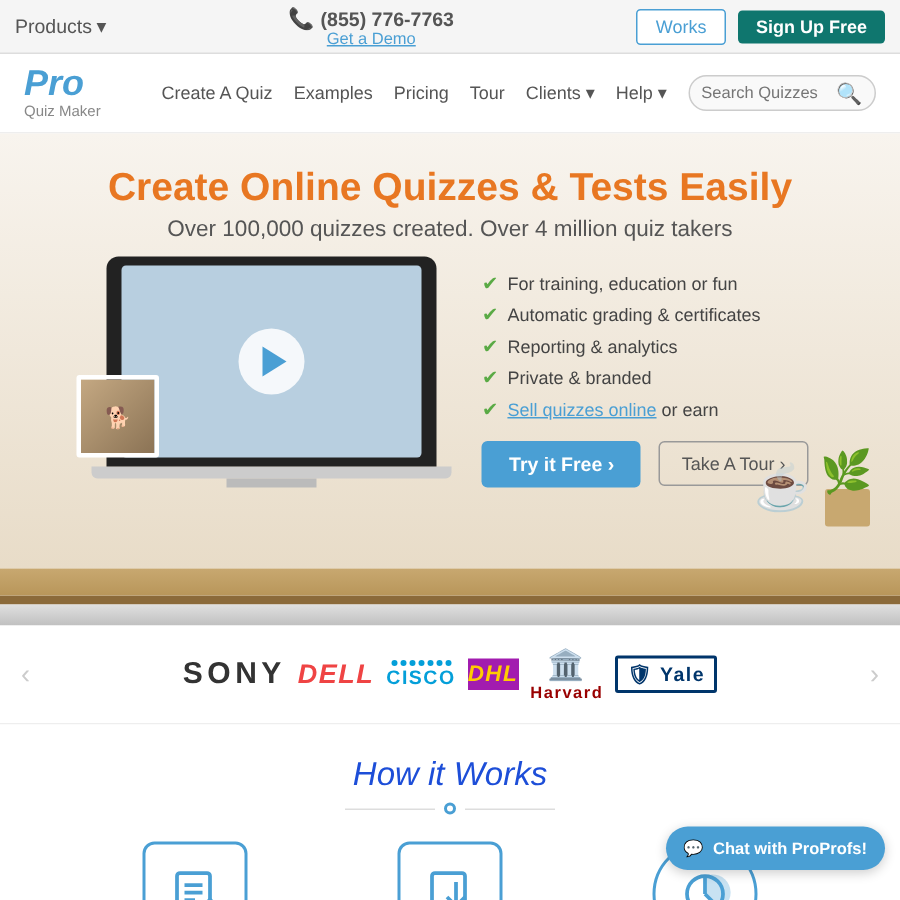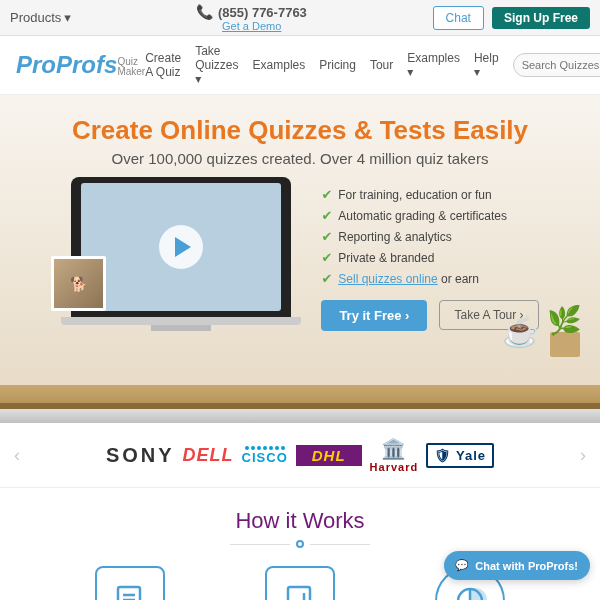--- a/index.html
+++ b/index.html
@@ -43,21 +43,21 @@
 
     
     .logo-nav {
       background: #fff;
       padding: 8px 16px;
       border-bottom: 1px solid #eee;
       display: flex;
       align-items: center;
       justify-content: space-between;
     }
-    .logo { display: flex; flex-direction: row; line-height: 1; align-items: flex-end; }
+    .logo { display: flex; flex-direction: column; line-height: 1; }
     .logo-sub { color: #888; font-size: 10px; margin-top: 2px; }
     .logo-text { display: flex; align-items: baseline; }
     .logo-text .pro { color: #4a9fd4; font-size: 24px; font-weight: bold; font-style: italic; }
     .logo-text .profs { color: #4a9fd4; font-size: 24px; font-weight: bold; font-style: italic; }
 
     nav { display: flex; align-items: center; gap: 14px; }
     nav a { font-size: 12px; color: #555; text-decoration: none; cursor: pointer; }
     .nav-search {
       display: flex;
       align-items: center;
@@ -284,35 +284,36 @@
     }
     .brand-logo {
       font-weight: bold;
       font-size: 15px;
       color: #333;
       letter-spacing: 1px;
     }
     .brand-sony { font-size: 20px; letter-spacing: 3px; }
     .brand-dell { color: #ef4444; font-size: 18px; font-style: italic; }
     .brand-cisco { color: #049fd9; font-size: 12px; display: flex; flex-direction: column; align-items: center; }
-    .brand-dhl { color: #fc0; background: #701a75; padding: 2px 16px; font-size: 15px; font-style: italic; }
+    .brand-dhl { color: #fc0; background: #a21caf; padding: 2px 0; font-size: 15px; font-style: italic; }
     .brand-harvard { display: flex; flex-direction: column; align-items: center; font-size: 10px; }
     .brand-yale { color: #00356b; border: 2px solid #00356b; padding: 3px 6px; font-size: 13px; border-radius: 2px; }
 
     
     .how-section {
       background: #fff;
       padding: 20px 20px 16px;
       text-align: center;
     }
     .how-title {
       font-size: 22px;
-      color: #701a75;
+      color: #1d4ed8;
       font-weight: normal;
       margin-bottom: 4px;
+      font-style: italic;
     }
     .how-divider {
       display: flex;
       align-items: center;
       justify-content: center;
       margin: 6px 0 18px;
       gap: 6px;
     }
     .divider-line { width: 60px; height: 1px; background: #ddd; }
     .divider-dot { width: 8px; height: 8px; border-radius: 50%; border: 2px solid #4a9fd4; }
@@ -372,40 +373,38 @@
       <span>Products</span>
       <span>▾</span>
     </span>
   </div>
   <div class="top-bar-center">
     <span>📞</span>
     <span class="phone-number">(855) 776-7763</span>
     <a class="get-demo">Get a Demo</a>
   </div>
   <div class="top-bar-right">
-    <button class="btn-login">Chat</button>
+    <button class="btn-login">Works</button>
     <button class="btn-signup">Sign Up Free</button>
   </div>
 </div>
 
 <div class="logo-nav">
   <div class="logo">
     <div class="logo-text">
       <span class="pro">Pro</span>
-      <span class="profs">Profs</span>
     </div>
     <span class="logo-sub">Quiz Maker</span>
   </div>
   <nav>
     <a>Create A Quiz</a>
-    <a>Take Quizzes ▾</a>
     <a>Examples</a>
     <a>Pricing</a>
     <a>Tour</a>
-    <a>Examples ▾</a>
+    <a>Clients ▾</a>
     <a>Help ▾</a>
     <div class="nav-search">
       <input type="text" placeholder="Search Quizzes" style="">
       <span>🔍</span>
     </div>
   </nav>
 </div>
 
 <div class="hero">
   <div class="hero-title">Create Online Quizzes &amp; Tests Easily</div>

